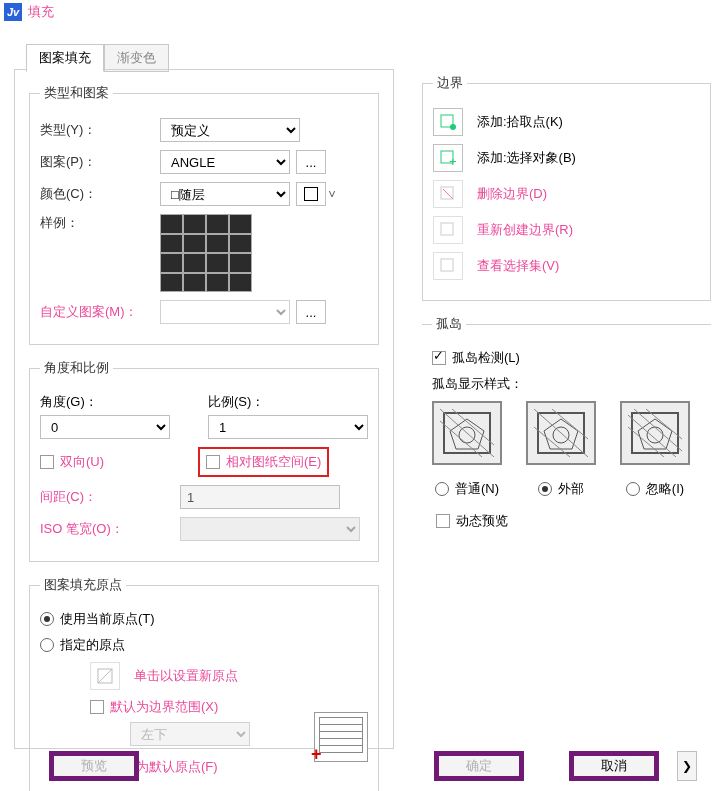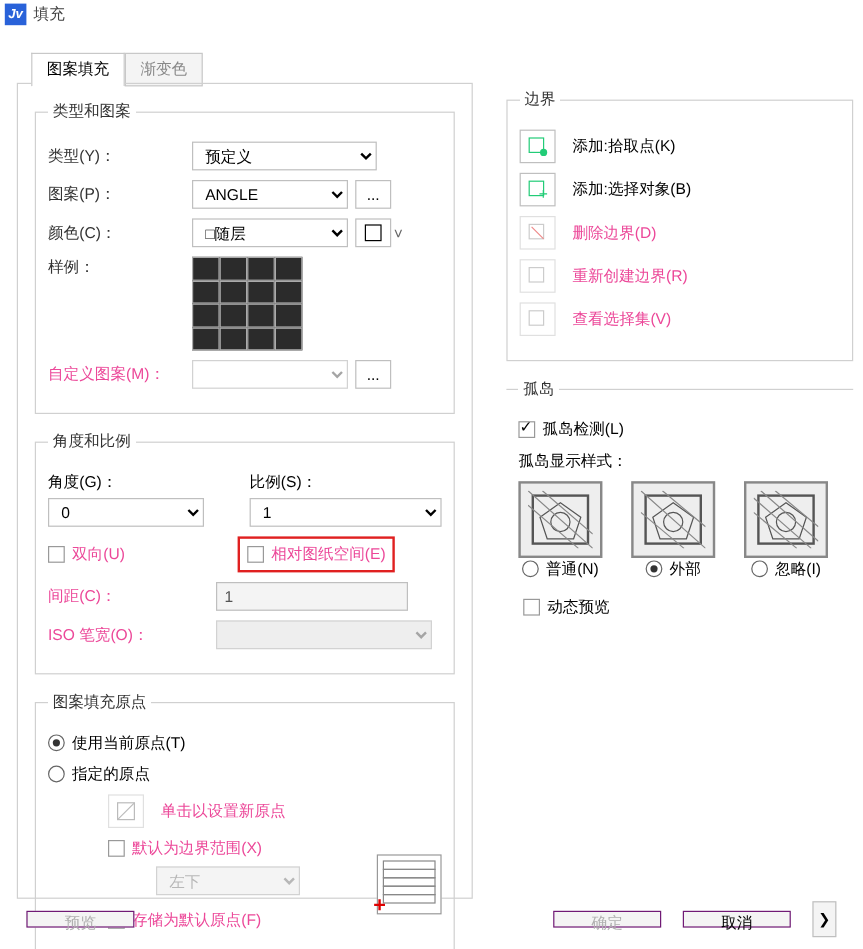--- a/index.html
+++ b/index.html
@@ -1,19 +1,19 @@
 <!DOCTYPE html>
 <html><head>
   <meta charset="utf-8">
   <style>
     * { box-sizing: border-box; margin: 0; padding: 0; font-family: "Microsoft YaHei", sans-serif; font-size: 13px; }
     body { background: #fff; width: 719px; height: 791px; position: relative; }
     .titlebar { height: 24px; display: flex; align-items: center; padding: 0 4px; gap: 6px; text-align: center; }
     .app-icon { width: 18px; height: 18px; background: #2962d9; display: inline-flex; align-items: center; justify-content: center; color: #fff; font-size: 11px; font-style: italic; font-weight: bold; }
-    .title-text { color: #404040; }
+    .title-text { color: #ec4899; }
     .content { position: absolute; left: 8px; top: 24px; right: 8px; bottom: 0; }
     .tabs { position: absolute; left: 18px; top: 20px; display: flex; }
     .tab { border: 1px solid #c8c8c8; padding: 4px 12px; background: #fff; cursor: pointer; }
     .tab.active { border-bottom: 1px solid #fff; position: relative; z-index: 2; }
     .tab.inactive { background: #f4f4f4; color: #888; }
     .left-panel { position: absolute; left: 6px; top: 44px; width: 380px; border: 1px solid #d0d0d0; border-top: 1px solid #d0d0d0; top: 45px; height: 680px; }
     fieldset { border: 1px solid #d0d0d0; margin: 14px 14px 10px 14px; padding: 8px 10px 12px 10px; position: relative; }
     legend { padding: 0 4px; color: #333; }
     .row { display: flex; align-items: center; margin: 8px 0; }
     .row label { width: 120px; color: #333; }
@@ -33,24 +33,24 @@
     .origin-preview { width: 54px; height: 50px; border: 1px solid #999; position: relative; background:#fff; }
     .origin-preview .bricks { position:absolute; inset:4px; }
     .origin-preview .bricks div { border:1px solid #888; height:8px; margin-bottom:-1px; }
     .origin-preview .plus { position:absolute; left:-4px; bottom:-4px; color:#d00; font-size:18px; font-weight:bold; }
     .right-panel { position: absolute; left: 414px; top: 36px; right: 0; }
     .right-panel fieldset { margin: 14px 0 10px 0; }
     .iconbtn { width: 30px; height: 28px; border: 1px solid #bfbfbf; background: #fff; margin-right: 14px; display: inline-flex; align-items: center; justify-content: center; }
     .iconbtn.disabled { border-color: #e0e0e0; }
     .iconbtn svg { width:18px; height:18px; }
     .island-opts { display: flex; gap: 24px; margin-top: 8px; }
-    .island-card { display: flex; flex-direction: column; align-items: center; gap: 0; text-align: center; }
+    .island-card { display: flex; flex-direction: column; align-items: center; gap: 15px; text-align: center; }
     .island-img { width: 70px; height: 64px; border: 2px solid #888; background: #eee; display: flex; align-items: center; justify-content: center; }
     .footer { position: absolute; left: 0; right: 0; bottom: 10px; display: flex; align-items: center; padding: 0 14px; gap: 18px; }
-    .btn { min-width: 90px; height: 14px; border: 1px solid #701a75; background: #f4f4f4; cursor: pointer; }
+    .btn { min-width: 90px; height: 30px; border: 5px solid #701a75; background: #f4f4f4; cursor: pointer; margin-left: 27px; }
     .btn.dis { color: #b0b0b0; }
     .expand { width: 20px; height: 30px; border: 1px solid #bfbfbf; background: #f4f4f4; display:inline-flex; align-items:center; justify-content:center; font-size:12px; }
     .sub-indent { margin-left: 50px; }
   </style>
 </head>
 <body>
 
 <div class="titlebar">
   <span class="app-icon">Jv</span>
   <span class="title-text">填充</span>
@@ -60,21 +60,21 @@
   <div class="tabs">
     <div class="tab active">图案填充</div>
     <div class="tab inactive">渐变色</div>
   </div>
 
   <div class="left-panel">
     <fieldset>
       <legend>类型和图案</legend>
       <div class="row">
         <label>类型(Y)：</label>
-        <select style="width:154px"><option>预定义</option></select>
+        <select style="width:140px"><option>预定义</option></select>
       </div>
       <div class="row">
         <label>图案(P)：</label>
         <select style="width:130px"><option>ANGLE</option></select>
         <span class="ell-btn">...</span>
       </div>
       <div class="row">
         <label>颜色(C)：</label>
         <select style="width:130px"><option>□随层</option></select>
         <span class="swatch"></span>

